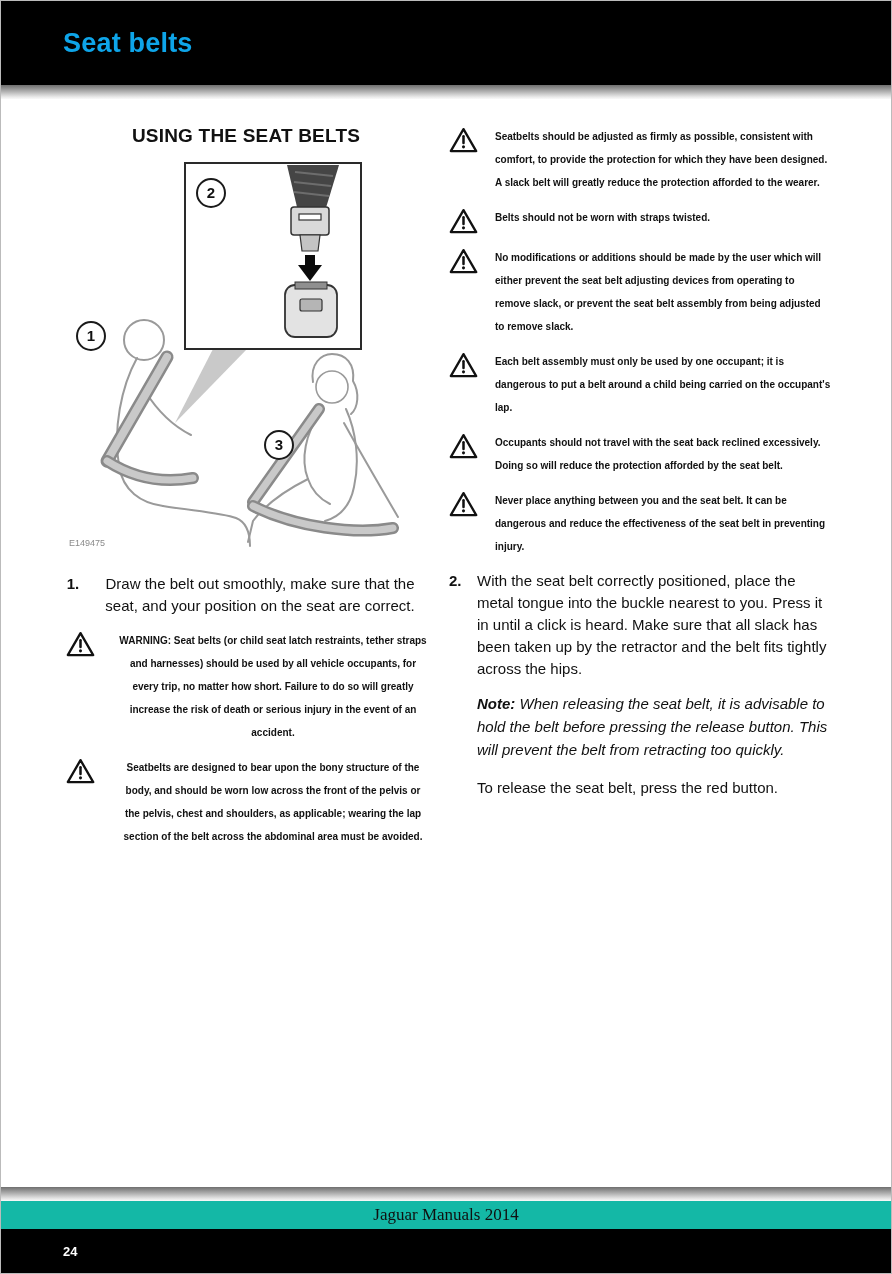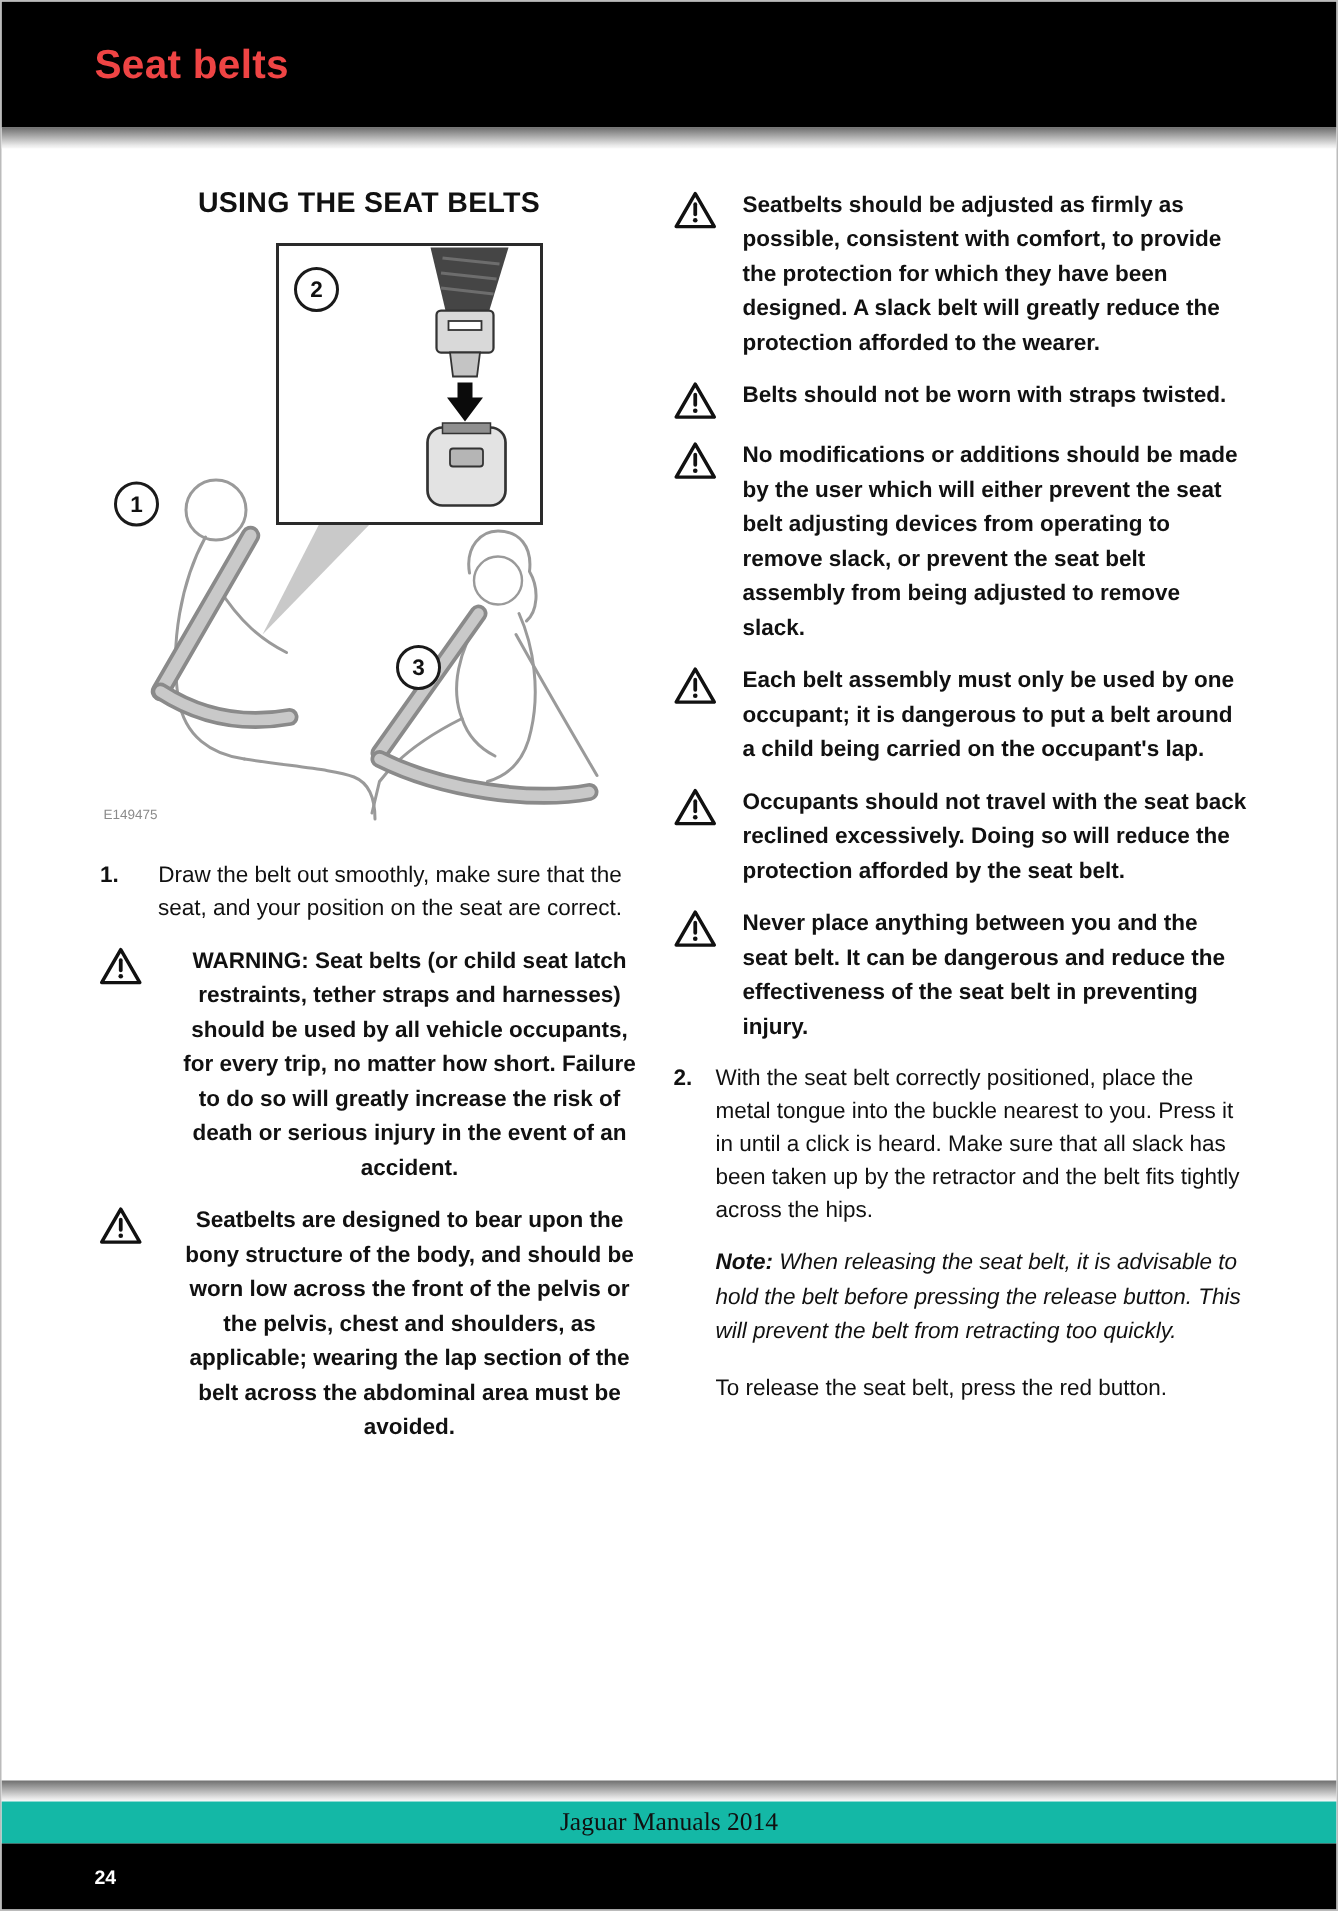--- a/index.html
+++ b/index.html
@@ -4,39 +4,39 @@
 <style>
   html, body { margin: 0; padding: 0; background: #d9d9d9; }
   .page {
     width: 892px; height: 1274px; margin: 0 auto; background: #fff;
     display: flex; flex-direction: column; position: relative;
     font-family: "Liberation Sans", sans-serif; color: #111;
     box-sizing: border-box; overflow: hidden; border: 1px solid #bbb;
   }
   
   .topbar { height: 84px; background: #000; display: flex; align-items: center; padding: 0 62px; flex: 0 0 auto; }
-  .title { color: #ef4444; font-size: 27px; font-weight: 700; margin: 0; letter-spacing: .2px; }
+  .title { color: #0ea5e9; font-size: 27px; font-weight: 700; margin: 0; letter-spacing: .2px; }
   .grad { height: 14px; flex: 0 0 auto; background: linear-gradient(to bottom, #6f6f6f 0%, #a8a8a8 40%, #e9e9e9 85%, #f9f9f9 100%); }
   
   .content { flex: 1 1 auto; display: flex; gap: 20px; padding: 26px 60px 0 62px; overflow: hidden; }
   .col-left { width: 366px; flex: 0 0 auto; text-align: center; }
   .col-right { flex: 1 1 auto; min-width: 0; }
   .section-title { font-size: 19px; font-weight: 700; margin: 0 0 14px 0; letter-spacing: .2px; }
   .figure { position: relative; width: 363px; height: 392px; margin: 0 0 20px 0; }
   .figure svg { display: block; }
   
   .step { display: flex; gap: 8px; margin: 0 0 12px 0; font-size: 15px; line-height: 22px; }
   .step-num { font-weight: 700; width: 20px; flex: 0 0 auto; }
   .step-text { margin: 0; }
   
   .warning { display: flex; gap: 17px; margin: 0 0 12px 0; }
   .col-left .warning { padding-left: 3px; gap: 22px; }
   .w-icon { width: 29px; flex: 0 0 auto; padding-top: 2px; }
   .w-icon svg { width: 29px; height: 26px; display: block; }
-  .w-text { margin: 0; font-size: 15px; line-height: 23px; font-weight: 700; }
+  .w-text { margin: 0; font-size: 10px; line-height: 23px; font-weight: 700; }
   
   .note { margin: 10px 0 16px 28px; font-size: 15px; line-height: 23px; font-style: italic; }
   .note-label { font-weight: 700; }
   .release { margin: 0 0 0 28px; font-size: 15px; line-height: 22px; }
   
   .brandline { height: 28px; flex: 0 0 auto; display: flex; align-items: center; justify-content: center;
     font-family: "Liberation Serif", serif; font-size: 17px; color: #101010; background: #14b8a6; }
   .bottombar { height: 44px; background: #000; display: flex; align-items: center; padding: 0 62px; flex: 0 0 auto; }
   .pagenum { color: #fff; font-size: 13px; font-weight: 700; }
 </style>

